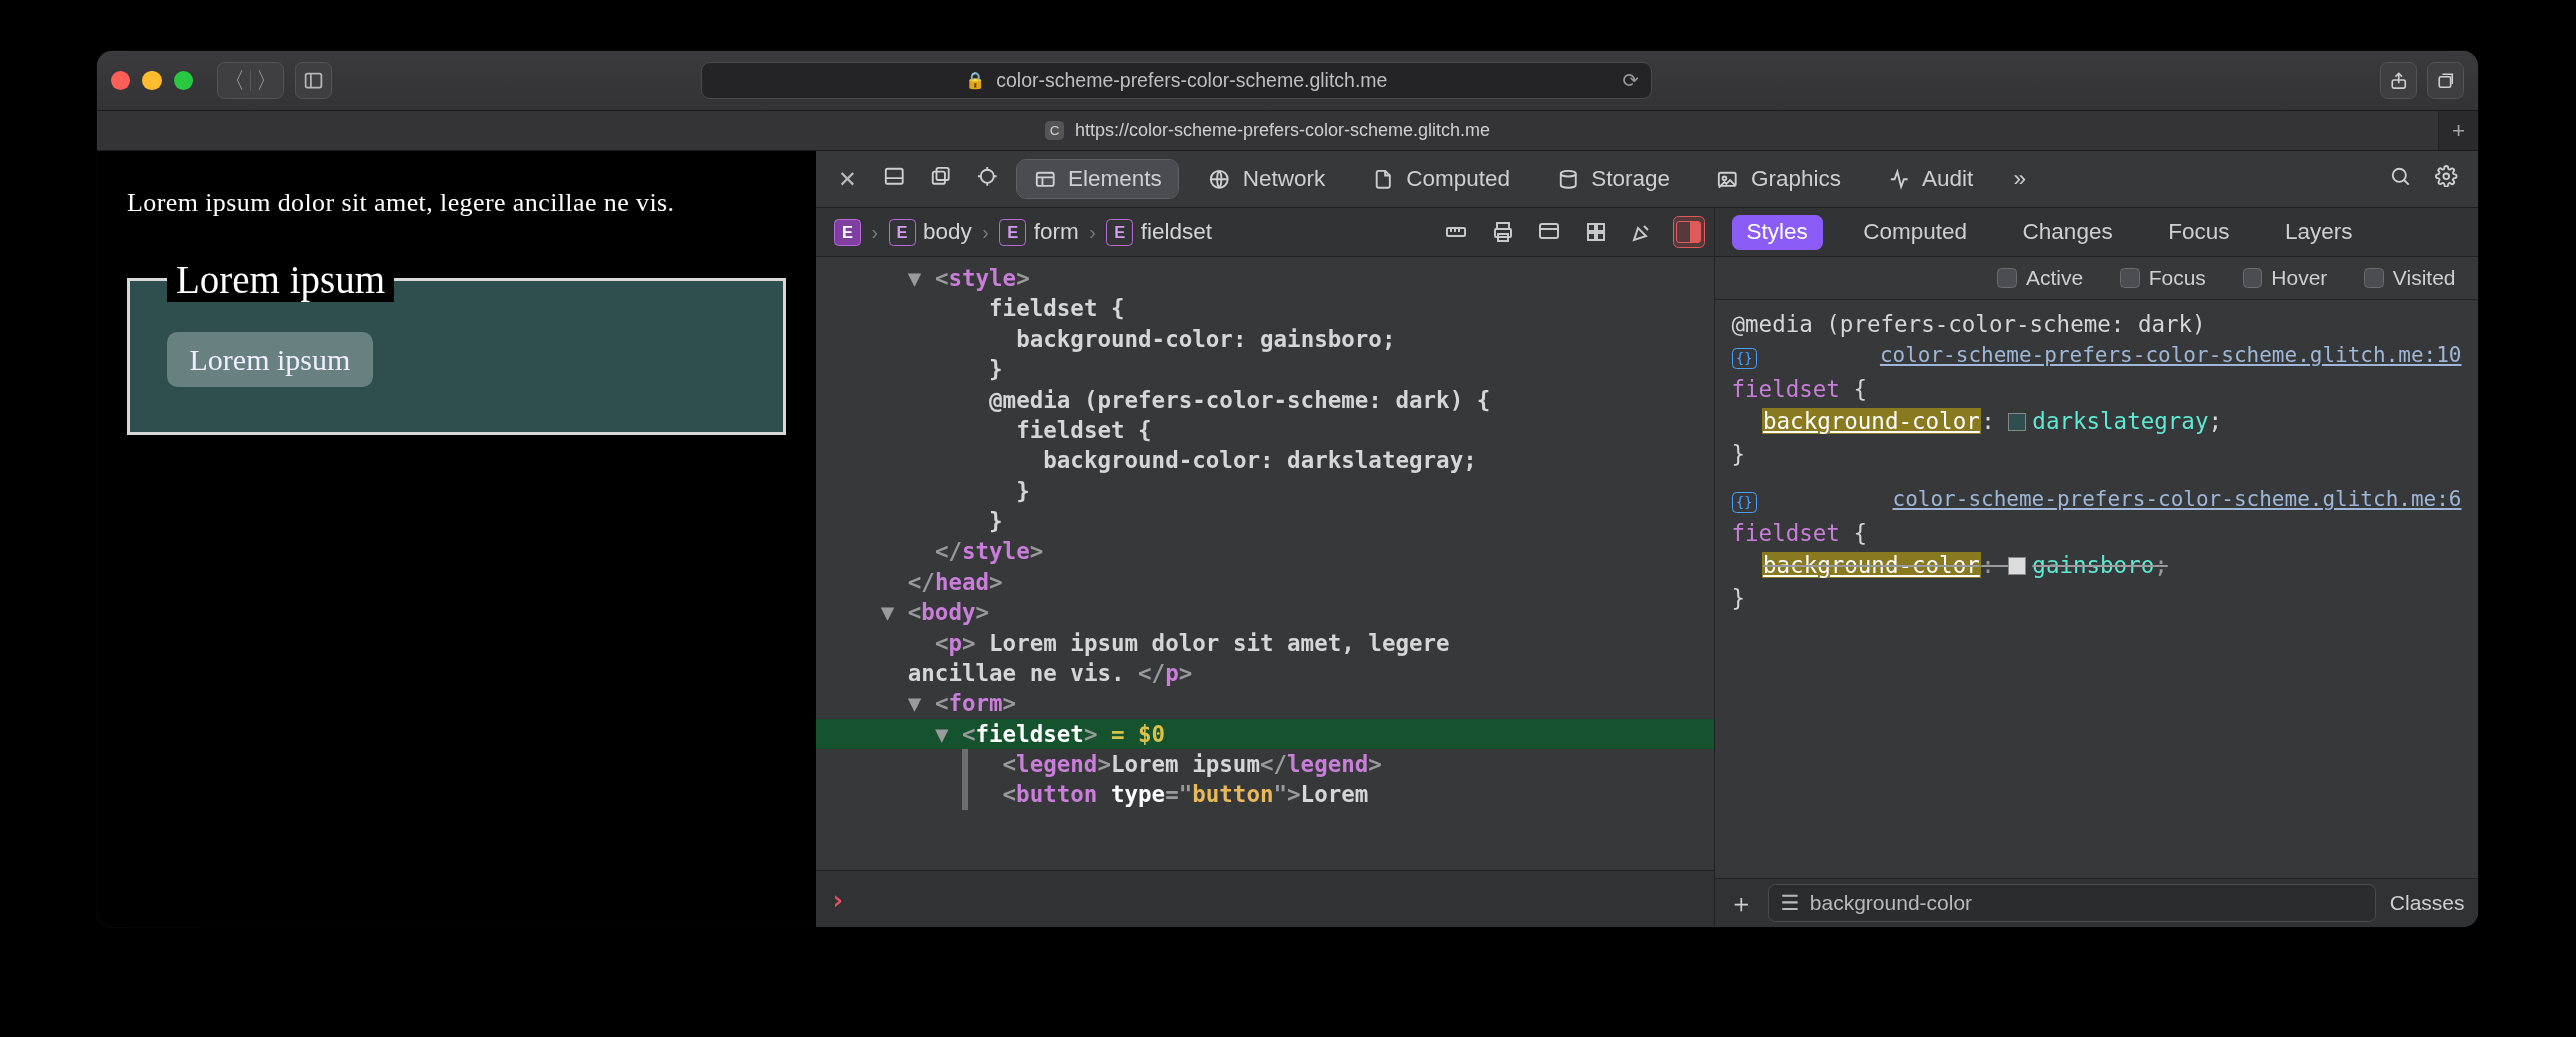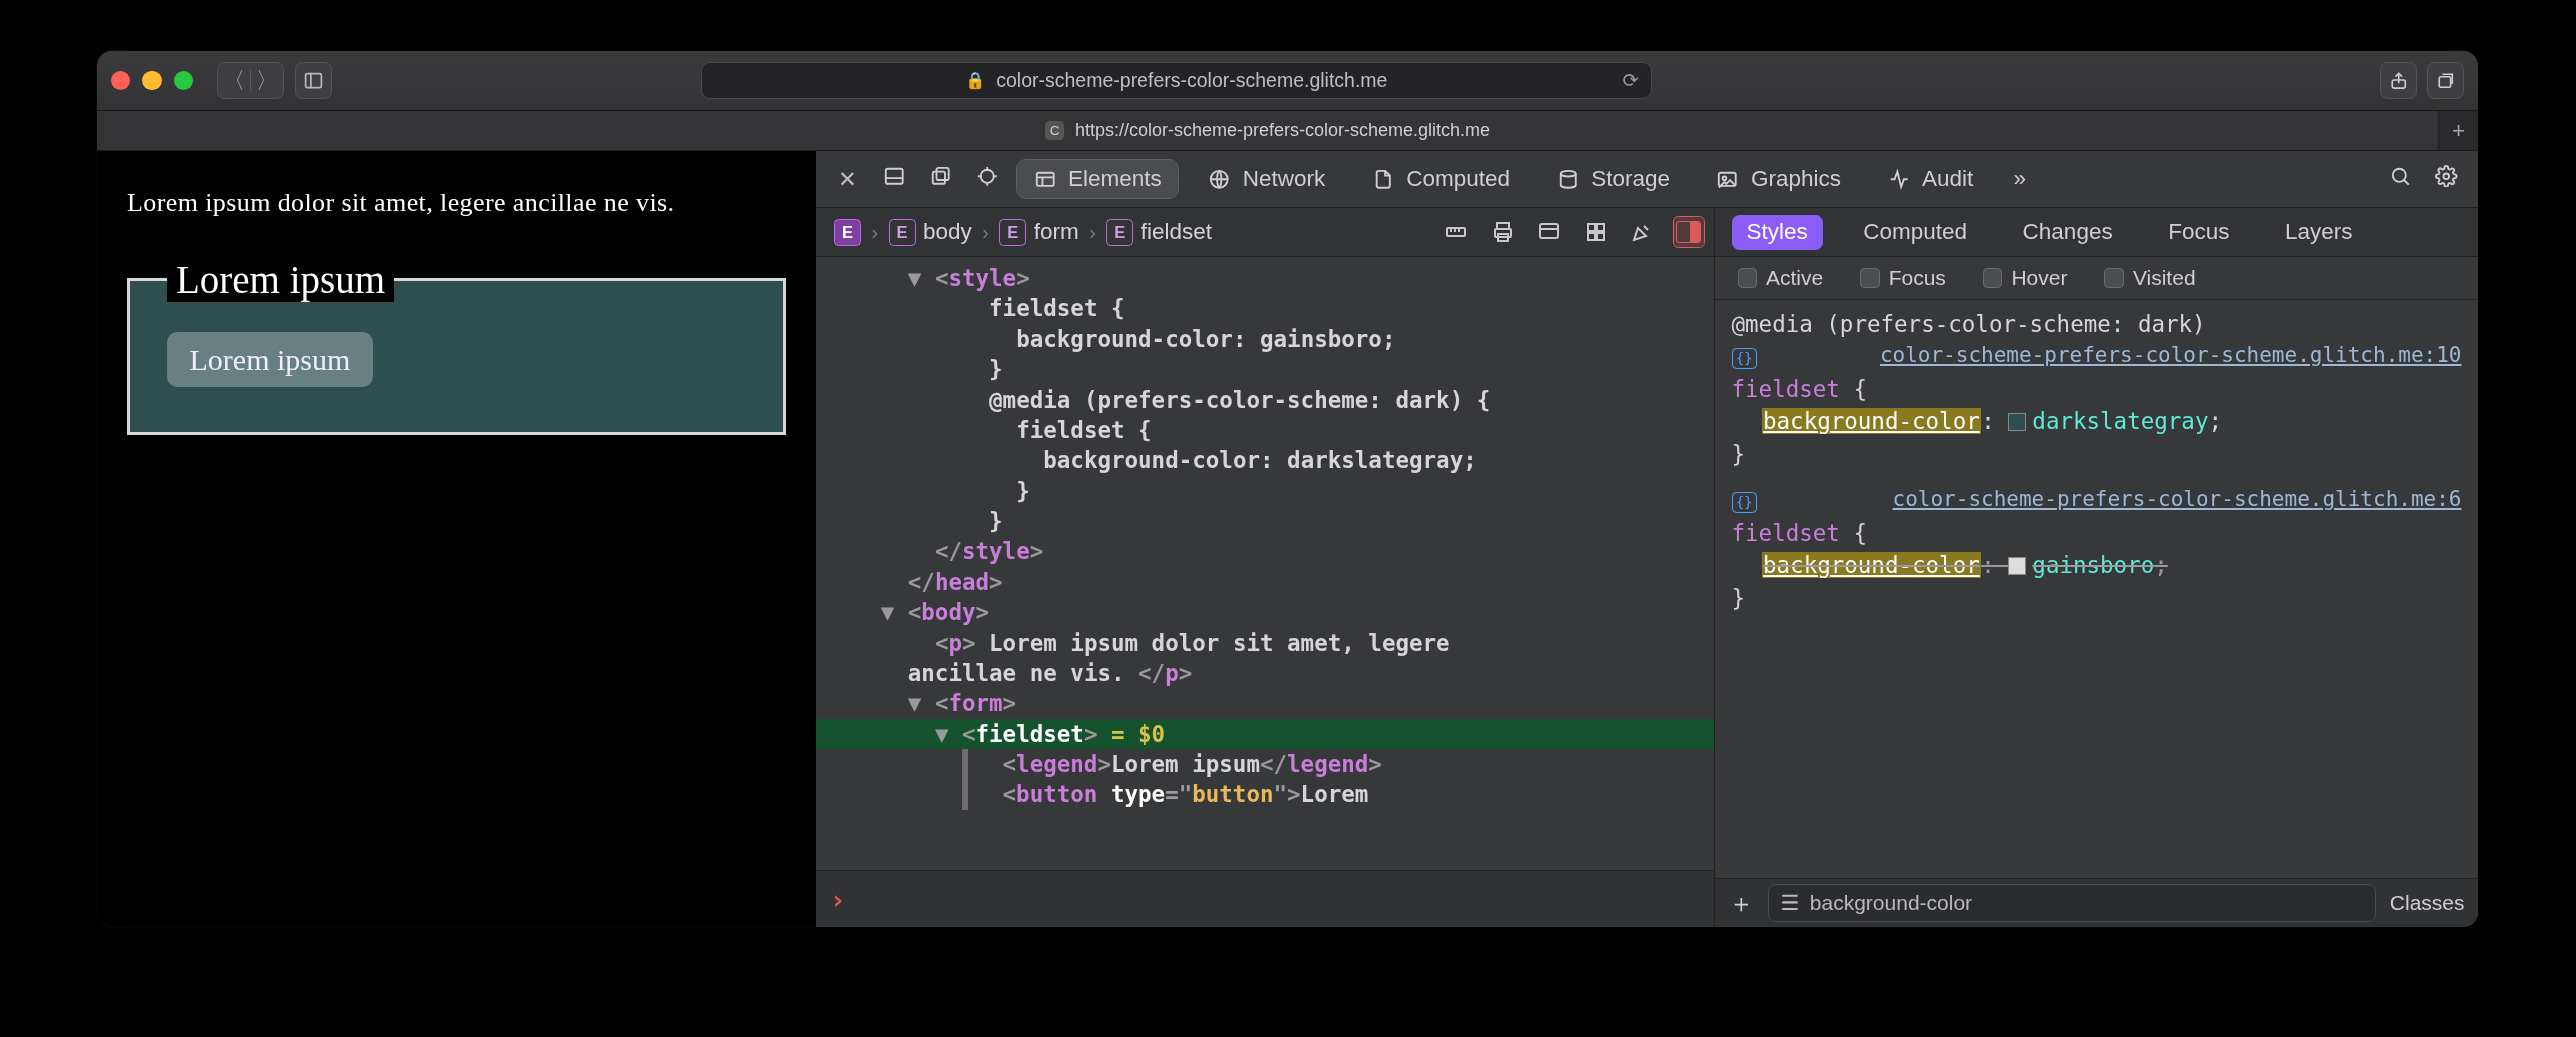--- a/index.html
+++ b/index.html
@@ -125,21 +125,21 @@
 
 .styles-col{ flex:1; display:flex; flex-direction:column; min-width:0;}
 .styles-tabs{
   height:49px; background:#313335; border-bottom:0.7px solid #222; display:flex; align-items:center;
   gap:25.5px; padding:0 16.5px; font-size:22.5px; color:#cfcfd2;
 }
 .s-tab{ padding:4.5px 15px; border-radius:7.5px;}
 .s-tab.active{ background:#8b5cf6; color:#fff;}
 .pseudo-row{
   height:43px; background:#36383a; border-bottom:0.7px solid #222; display:flex; align-items:center;
-  gap:37px; padding:0 22.5px; font-size:21px; color:#cfcfd2;
+  gap:37px; padding:0 22.5px; font-size:21px; color:#cfcfd2;justify-content:flex-end;
 }
 .pseudo-row label{ display:flex; align-items:center; gap:9px;}
 .pseudo-row .cb{ width:19.5px;height:19.5px;border-radius:4.5px;background:#4b4d50;border:0.7px solid #6a6c70;}
 .styles-body{
   flex:1; overflow:auto; font-family:"SF Mono",Menlo,monospace; font-size:22.5px; line-height:1.45;
   padding:7.5px 16.5px; color:#d6d6d8; white-space:pre-wrap;
 }
 .rule-src{ float:right; color:#9fb7d6; text-decoration:underline; font-size:21px;}
 .jump{ display:inline-flex; width:25.5px;height:21px;border:1.5px solid #4da0ff;border-radius:4.5px;
   align-items:center;justify-content:center;color:#4da0ff;font-size:13.5px;margin-right:10.5px;vertical-align:1.5px;}

